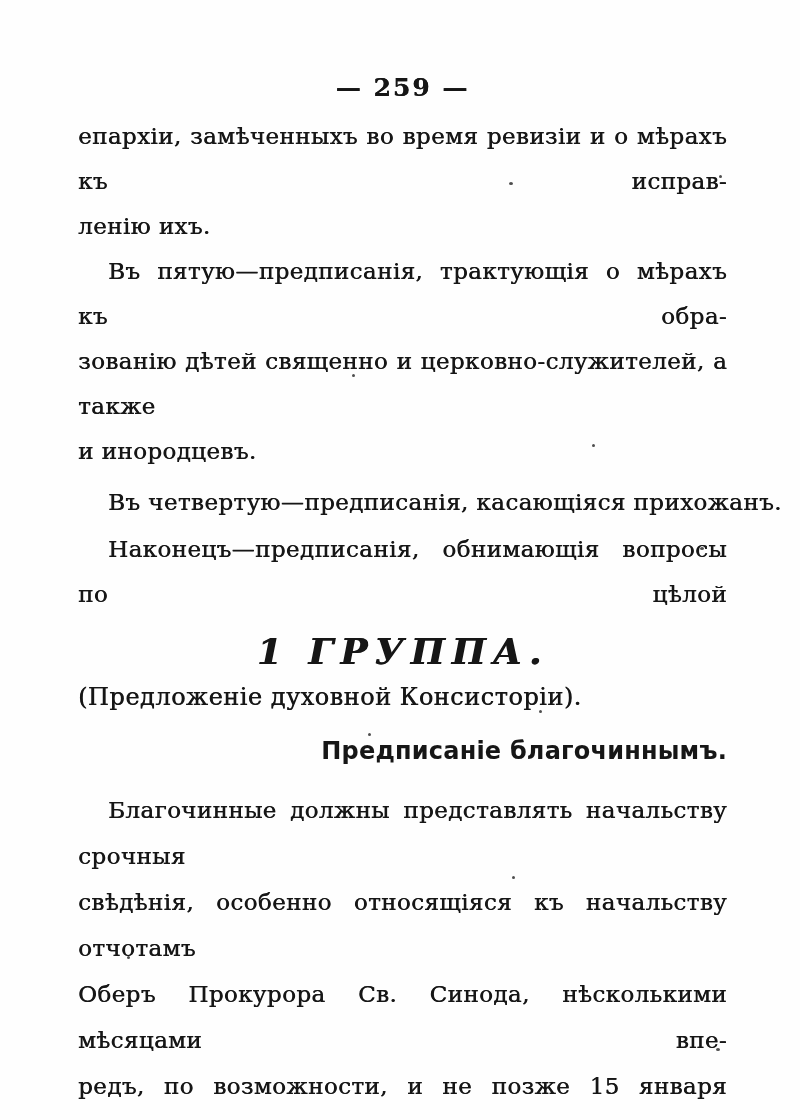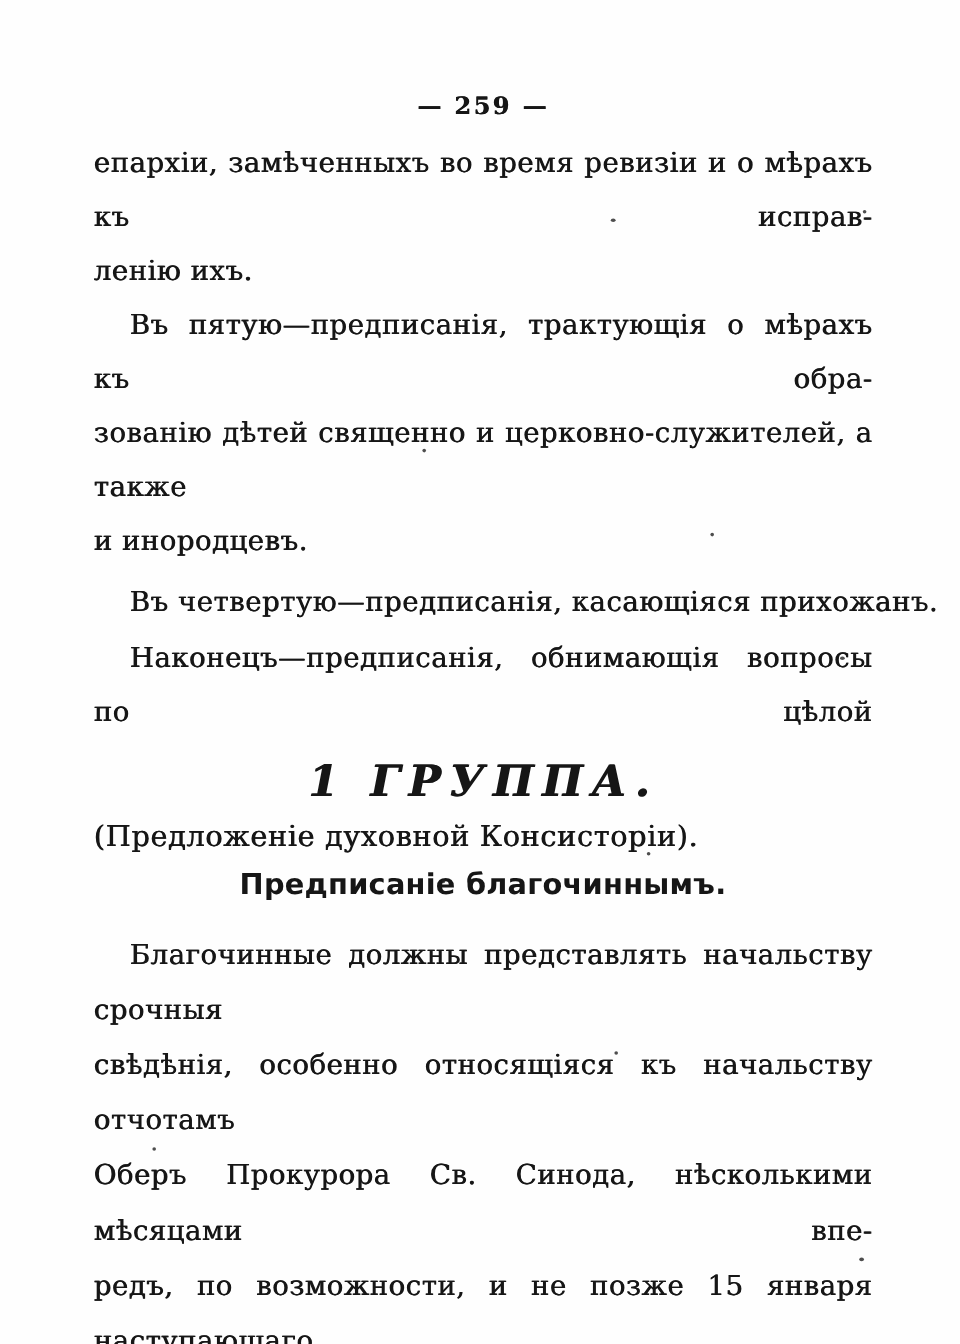--- a/index.html
+++ b/index.html
@@ -17,21 +17,21 @@
     color: #161616;
   }
   .content {
     position: relative;
     margin: 0 73px 0 78px; 
     width: 649px;
   }
   .page-number {
     margin-top: 73px;
     text-align: center;
-    font-size: 20px;
+    font-size: 25px;
     line-height: 30px;
     font-weight: bold;
     letter-spacing: 2px;
     text-shadow: 0.4px 0 0 #161616;
   }
   .para {
     font-size: 23px;
     line-height: 45px;
     letter-spacing: 0.4px;
     text-shadow: 0.5px 0 0 #1b1b1b;
@@ -63,22 +63,22 @@
   }
   .group-subheading {
     margin-top: 8px;
     text-align: left;
     font-size: 24px;
     line-height: 32px;
     letter-spacing: 0.5px;
     text-shadow: 0.5px 0 0 #1b1b1b;
   }
   .directive-heading {
-    margin-top: 8px;
-    text-align: center;
+    margin-top: 22px;
+    text-align: right;
     font-family: "DejaVu Sans", sans-serif;
     font-size: 24px;
     line-height: 32px;
     font-weight: bold;
     letter-spacing: 0.2px;
   }
   .body-para {
     margin-top: 20px;
     font-size: 23px;
     line-height: 46px;

